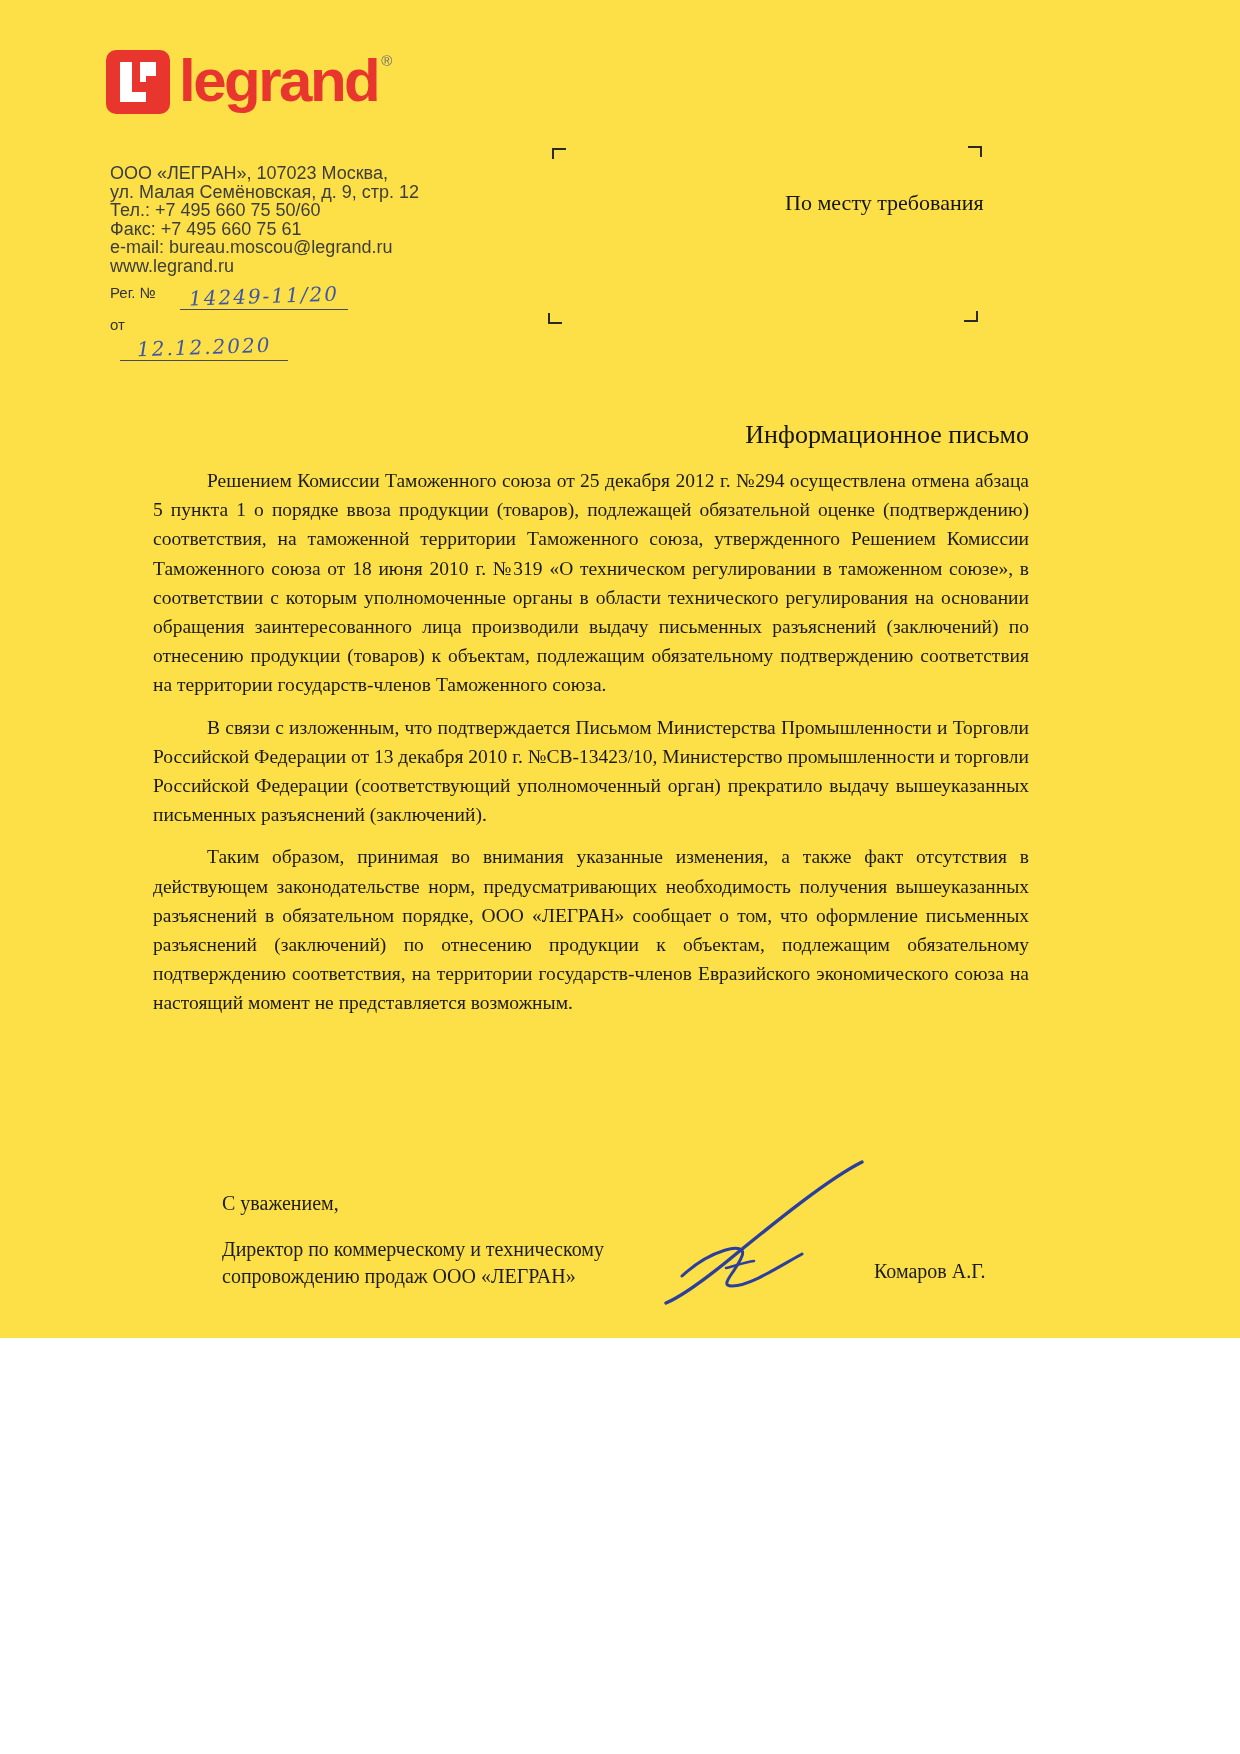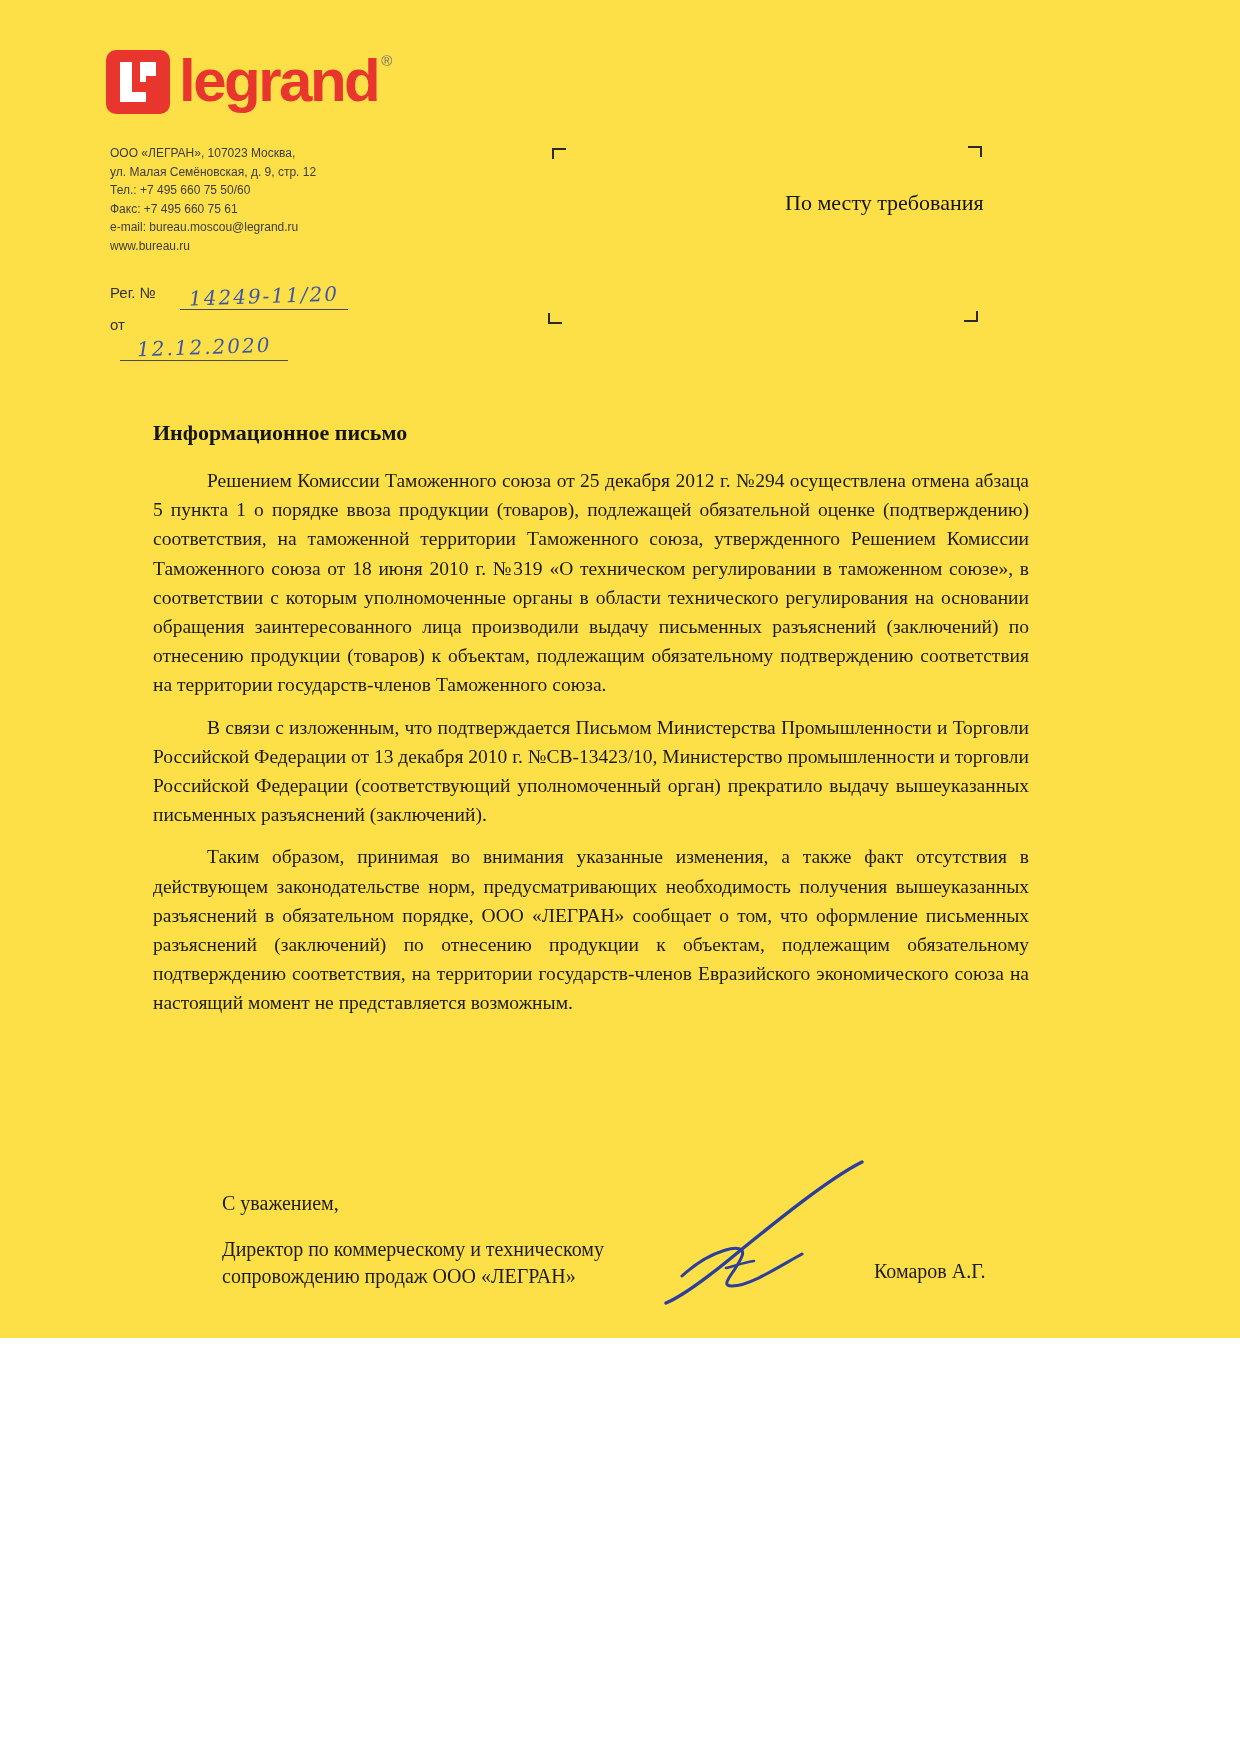--- a/index.html
+++ b/index.html
@@ -13,22 +13,22 @@
   .logo { position:absolute; left:106px; top:50px; display:flex; align-items:flex-start; }
   .logo-icon { width:64px; height:64px; flex:0 0 auto; }
   .logo-text {
     font-family:"Liberation Sans", sans-serif; font-weight:bold;
     color:#e8352e; font-size:60px; line-height:62px; letter-spacing:-2.5px; margin-left:9px;
   }
   .reg-mark { font-family:"Liberation Sans", sans-serif; color:#6e6e6e; font-size:15px; margin-left:3px; margin-top:2px; }
 
   
   .company-info {
-    position:absolute; left:110px; top:144px;
-    font-family:"Liberation Sans", sans-serif; font-size:12px; line-height:18.5px; color:#3d3d3d;
+    position:absolute; left:110px; top:164px;
+    font-family:"Liberation Sans", sans-serif; font-size:18px; line-height:18.5px; color:#3d3d3d;
   }
 
   
   .corner { position:absolute; width:14px; height:11px; }
   .corner.tl { left:552px; top:148px; border-left:2px solid #2a2a2a; border-top:2px solid #2a2a2a; }
   .corner.tr { left:968px; top:146px; border-right:2px solid #2a2a2a; border-top:2px solid #2a2a2a; }
   .corner.bl { left:548px; top:313px; border-left:2px solid #2a2a2a; border-bottom:2px solid #2a2a2a; }
   .corner.br { left:964px; top:311px; border-right:2px solid #2a2a2a; border-bottom:2px solid #2a2a2a; }
 
   .recipient { position:absolute; left:785px; top:190px; font-size:22px; color:#141414; }
@@ -47,21 +47,21 @@
   .handwrite {
     display:inline-block;
     font-family:"DejaVu Serif", serif; font-style:italic;
     color:#3d55a8; font-size:20px; letter-spacing:2px;
     transform:rotate(-2deg);
   }
 
   
   .letter-title {
     position:absolute; left:153px; top:420px; width:876px;
-    text-align:left; font-size:22px; color:#141414;font-weight:bold;
+    text-align:right; font-size:26px; color:#141414;
   }
   .body-text {
     position:absolute; left:153px; top:466px; width:876px;
     font-size:19.5px; line-height:29.2px; text-align:justify; color:#1a1a1a;
   }
   .body-text p { text-indent:54px; margin-bottom:13px; }
 
   
   .closing { position:absolute; left:222px; top:1192px; font-size:20px; }
   .signer-title { position:absolute; left:222px; top:1236px; font-size:20px; line-height:26.5px; }
@@ -84,21 +84,21 @@
     <span class="logo-text">legrand</span>
     <span class="reg-mark">®</span>
   </div>
 
   <div class="company-info">
     <div>ООО «ЛЕГРАН», 107023 Москва,</div>
     <div>ул. Малая Семёновская, д. 9, стр. 12</div>
     <div>Тел.:  +7 495 660 75 50/60</div>
     <div>Факс: +7 495 660 75 61</div>
     <div>e-mail: bureau.moscou@legrand.ru</div>
-    <div>www.bureau.ru</div>
+    <div>www.legrand.ru</div>
   </div>
 
   <div class="corner tl"></div>
   <div class="corner tr"></div>
   <div class="corner bl"></div>
   <div class="corner br"></div>
 
   <div class="recipient">По месту требования</div>
 
   <div class="reg-row" style="top:284px;">

